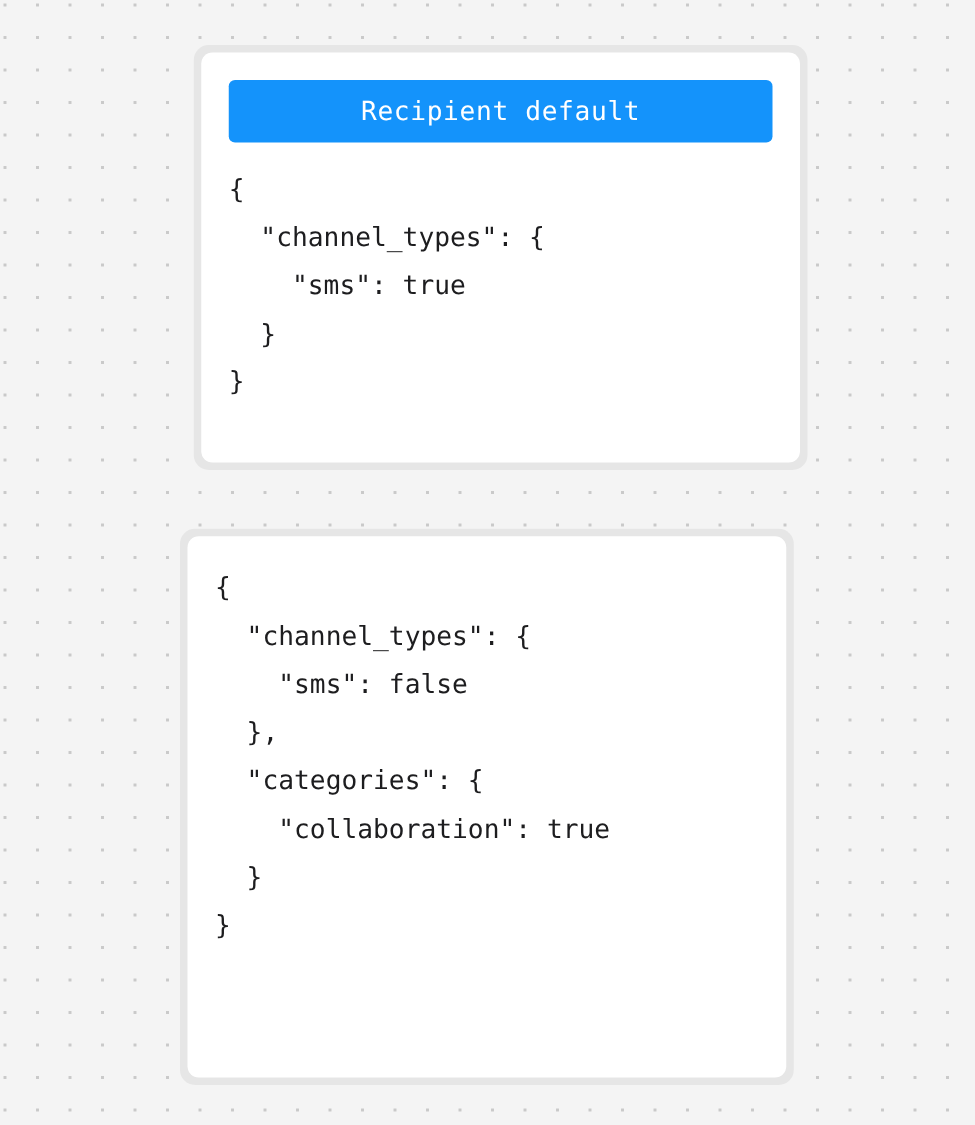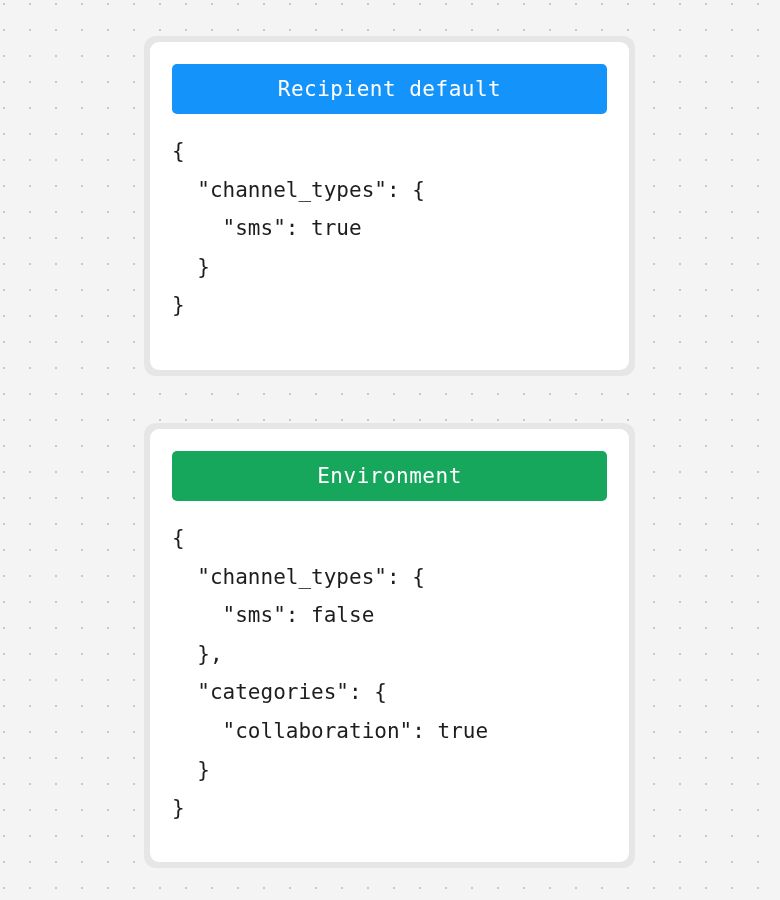--- a/index.html
+++ b/index.html
@@ -59,20 +59,21 @@
     white-space: pre;
     margin: 0;
     padding: 0;
     letter-spacing: 0px;
   }
 
   
   #frame-recipient-default {
     top: 36px;
     height: 340px;
+    margin-left: 11px;
   }
   
   #frame-environment {
     top: 423px;
     height: 445px;
   }
 </style>
 </head>
 <body style="background-color: rgb(244, 244, 244); background-image: radial-gradient(circle, rgb(201, 201, 201) 1.35px, transparent 1.5px);">
 
@@ -82,21 +83,20 @@
     <pre class="card-body">{
   "channel_types": {
     "sms": true
   }
 }</pre>
   </div>
 </div>
 
 <div class="card-frame" id="frame-environment">
   <div class="card">
-    <div class="card-header" style="background-color: rgb(22, 167, 92);">Environment</div>
     <pre class="card-body">{
   "channel_types": {
     "sms": false
   },
   "categories": {
     "collaboration": true
   }
 }</pre>
   </div>
 </div>

